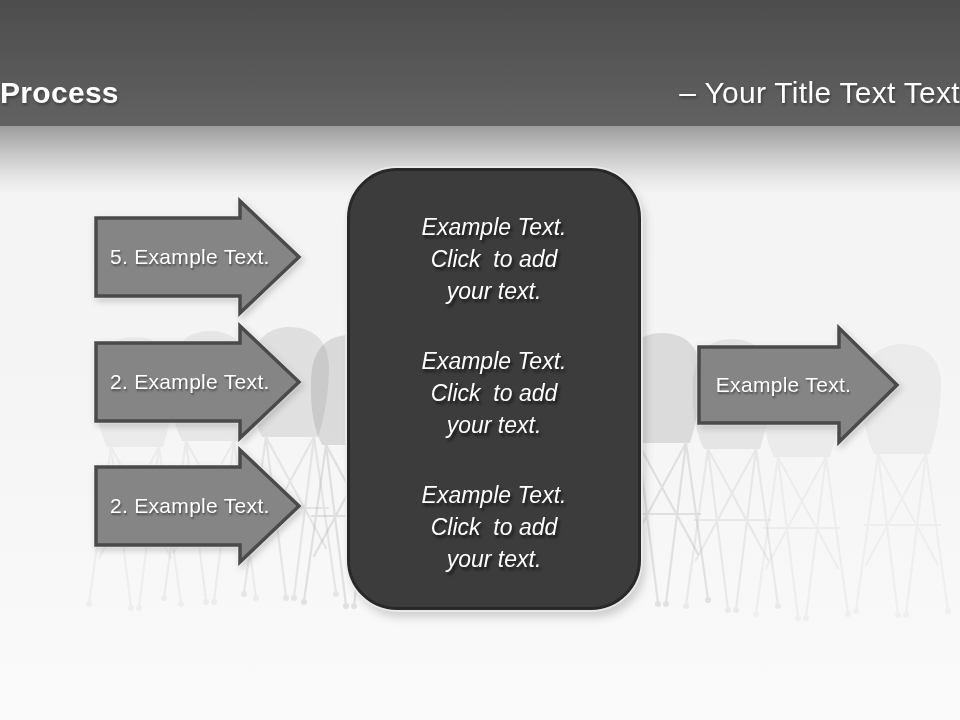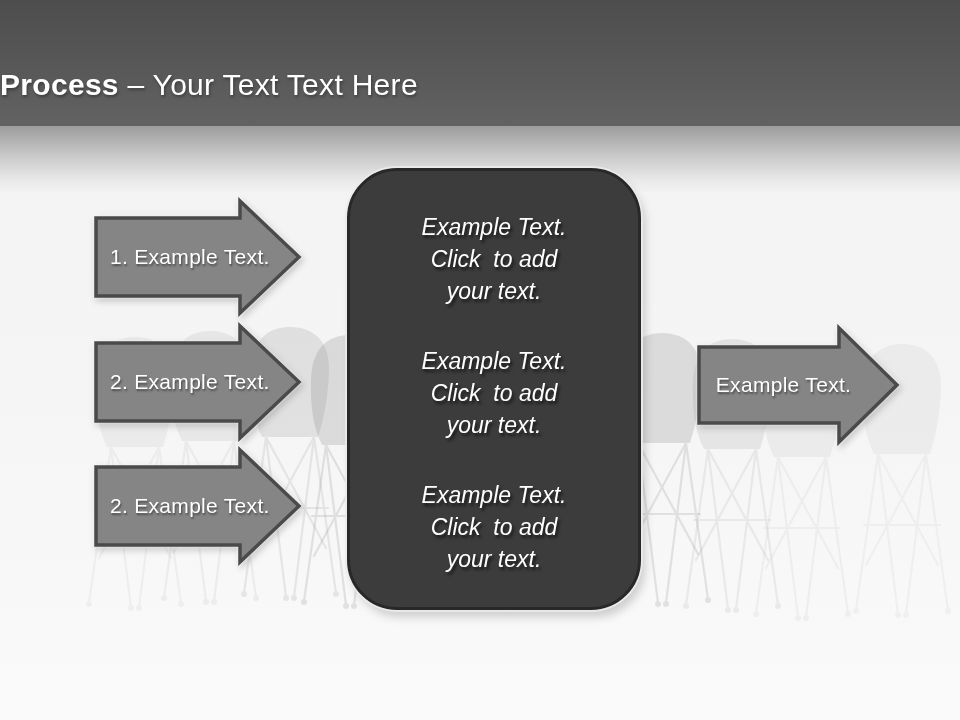--- a/index.html
+++ b/index.html
@@ -11,22 +11,22 @@
   
   .header-dark{
     position:absolute;top:0;left:0;width:100%;height:126px;z-index:2;
     background:linear-gradient(180deg,#4d4d4d 0%,#565656 45%,#626262 100%);
   }
   .header-fade{
     position:absolute;top:126px;left:0;width:100%;height:66px;z-index:2;
     background:linear-gradient(180deg,#9d9d9d 0%,#c9c9c9 45%,#e9e9e9 82%,#f2f2f2 100%);
   }
   .title{
-    position:absolute;top:8px;left:0;right:0;height:126px;
-    display:flex;align-items:center;justify-content:flex-start;
+    position:absolute;top:16px;left:0;right:0;height:126px;
+    display:flex;align-items:center;justify-content:space-between;
     padding-top:28px;box-sizing:border-box;
     color:#fff;font-size:30px;letter-spacing:.3px;
     text-shadow:1px 2px 3px rgba(0,0,0,.35);
     white-space:pre;
   }
   .title .b{font-weight:bold;}
   
   .chairs{position:absolute;top:315px;left:0;width:960px;height:330px;z-index:1;}
   
   .arrow{position:absolute;z-index:4;}
@@ -86,30 +86,30 @@
     <use href="#chair" x="240" y="8" opacity="0.20"></use>
     <use href="#chair" x="300" y="16" opacity="0.26"></use>
     <use href="#chair" x="612" y="14" opacity="0.25"></use>
     <use href="#chair" x="682" y="20" opacity="0.16"></use>
     <use href="#chair" x="752" y="28" opacity="0.10"></use>
     <use href="#chair" x="852" y="25" opacity="0.09"></use>
   </svg>
 
   <div class="header-dark">
     <div class="title">
-      <span class="b">Process</span><span> – Your Text Text Here</span>
+      <span class="b">Process</span><span> – Your Title Text Text</span>
     </div>
   </div>
   <div class="header-fade"></div>
 
   <div class="arrow arrow-left" style="left:93px;top:197px;width:210px;height:120px;">
     <svg width="210" height="120" viewBox="0 0 210 120">
       <polygon points="3,21 147,21 147,4 206,60 147,116 147,99 3,99" fill="#858585" stroke="#4a4a4a" stroke-width="3.5"></polygon>
     </svg>
-    <div class="lbl">1. Example Text.</div>
+    <div class="lbl">5. Example Text.</div>
   </div>
 
   <div class="arrow arrow-left" style="left:93px;top:322px;width:210px;height:120px;text-align:right;">
     <svg width="210" height="120" viewBox="0 0 210 120">
       <polygon points="3,21 147,21 147,4 206,60 147,116 147,99 3,99" fill="#858585" stroke="#4a4a4a" stroke-width="3.5"></polygon>
     </svg>
     <div class="lbl">2. Example Text.</div>
   </div>
 
   <div class="arrow arrow-left" style="left:93px;top:446px;width:210px;height:120px;">

